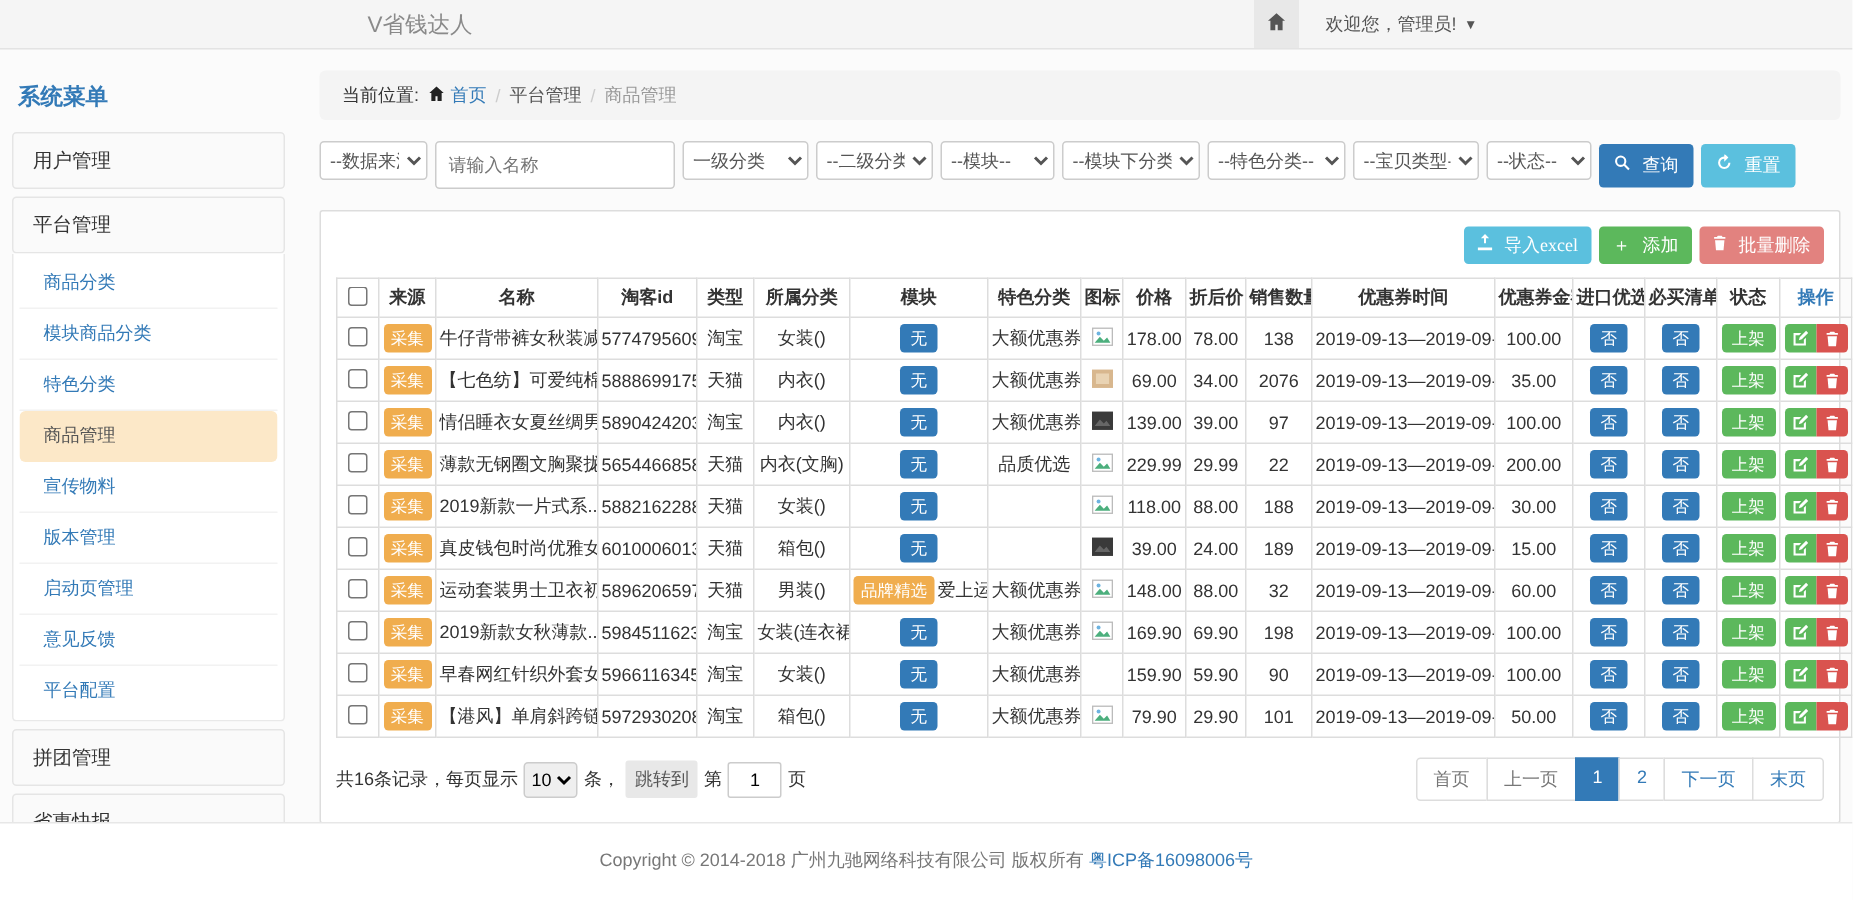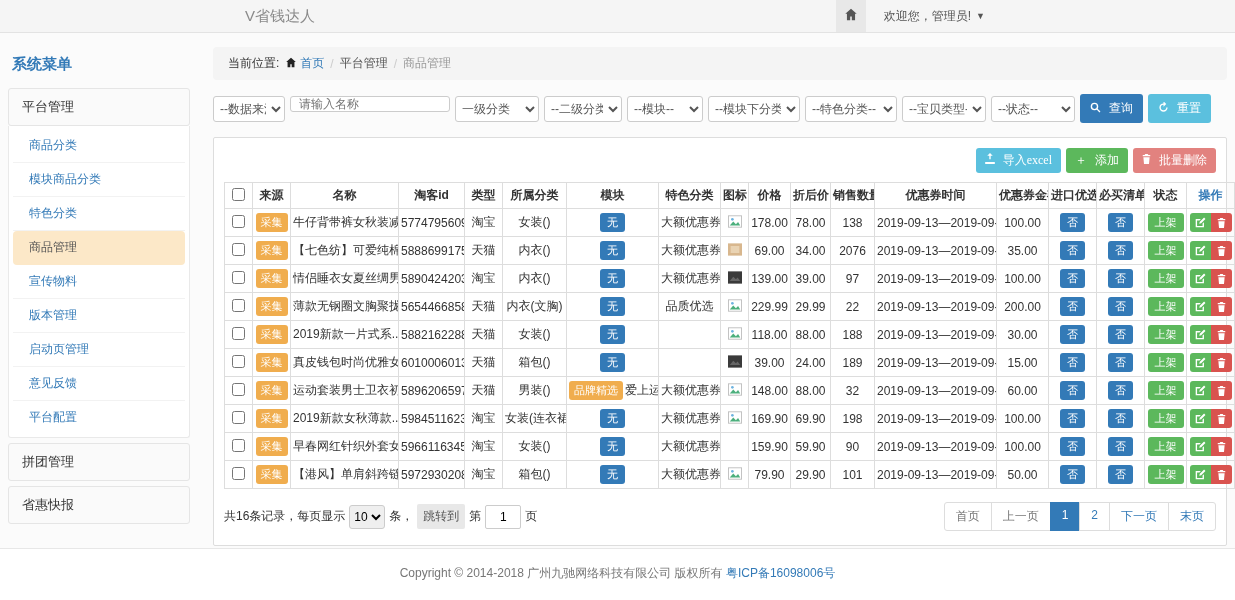--- a/index.html
+++ b/index.html
@@ -31,21 +31,21 @@
   .breadcrumb { background:#f4f4f4; border-radius:4px; padding:8px 15px; font-size:12px; display:flex; align-items:center; gap:6px; margin-bottom:14px; color:#333; }
   .breadcrumb .home-link { color:#337ab7; cursor:pointer; display:flex; align-items:center; gap:3px; }
   .breadcrumb .home-glyph { color:#222; }
   .breadcrumb .sep { color:#ccc; }
   .crumb-mid { color:#555; }
   .crumb-last { color:#999; }
 
   
   .filters { display:flex; align-items:center; gap:5px; margin-bottom:14px; flex-wrap:nowrap; }
   .filters select { height:26px; border:1px solid #ccc; border-radius:3px; background:#fff; color:#555; font-size:12px; padding:0 2px; font-family:inherit; }
-  .filters input { height:16px; border:1px solid #ccc; border-radius:3px; padding:0 8px; font-size:12px; color:#6d28d9; font-family:inherit; }
+  .filters input { height:32px; border:1px solid #ccc; border-radius:3px; padding:0 8px; font-size:12px; color:#6d28d9; font-family:inherit; }
   .btn { border:none; border-radius:3px; color:#fff; font-size:12px; padding:6px 10px; cursor:pointer; display:inline-flex; align-items:center; gap:8px; font-family:inherit; }
   .btn-query { background:#337ab7; }
   .btn-reset { background:#5bc0de; }
 
   
   .panel { background:#fff; border:1px solid #ddd; border-radius:2px; padding:10px; }
   .toolbar { display:flex; justify-content:flex-end; gap:5px; margin-bottom:9px; }
   .btn-sm { padding:4px 9px; font-size:12px;font-family:Liberation Serif, serif; }
   .btn-import { background:#5bc0de; }
   .btn-add { background:#5cb85c; }
@@ -109,20 +109,21 @@
       <span class="caret">▼</span>
     </div>
   </div>
 </div>
 
 <div class="wrap">
 
   <div class="sidebar">
     <div class="side-title">系统菜单</div>
     <div>
+        <div class="side-section">用户管理</div>
         <div class="side-section">平台管理</div>
         <div class="side-sub">
           <div class="side-sub-item">商品分类</div>
           <div class="side-sub-item">模块商品分类</div>
           <div class="side-sub-item">特色分类</div>
           <div class="side-sub-item active">商品管理</div>
           <div class="side-sub-item">宣传物料</div>
           <div class="side-sub-item">版本管理</div>
           <div class="side-sub-item">启动页管理</div>
           <div class="side-sub-item">意见反馈</div>
@@ -154,21 +155,21 @@
     <div class="filters">
       <span id="filter-controls" style="display:flex;gap:5px;">
           <select style="width: 72px;"><option>--数据来源--</option></select>
           <input placeholder="请输入名称" style="width: 160px;">
           <select style="width: 84px;"><option>一级分类</option></select>
           <select style="width: 78px;"><option>--二级分类--</option></select>
           <select style="width: 76px;"><option>--模块--</option></select>
           <select style="width: 92px;"><option>--模块下分类--</option></select>
           <select style="width: 92px;"><option>--特色分类--</option></select>
           <select style="width: 84px;"><option>--宝贝类型--</option></select>
-          <select style="width: 84px;"><option>--状态--</option></select>
+          <select style="width: 70px;"><option>--状态--</option></select>
         </span>
       <button class="btn btn-query">
         <span>
           <svg width="11" height="11" viewBox="0 0 16 16" fill="none" stroke="#fff" stroke-width="2">
               <circle cx="6.5" cy="6.5" r="4.5"></circle>
               <path d="M10 10l4.5 4.5"></path>
             </svg>
         </span>
         <span>查询</span>
       </button>

